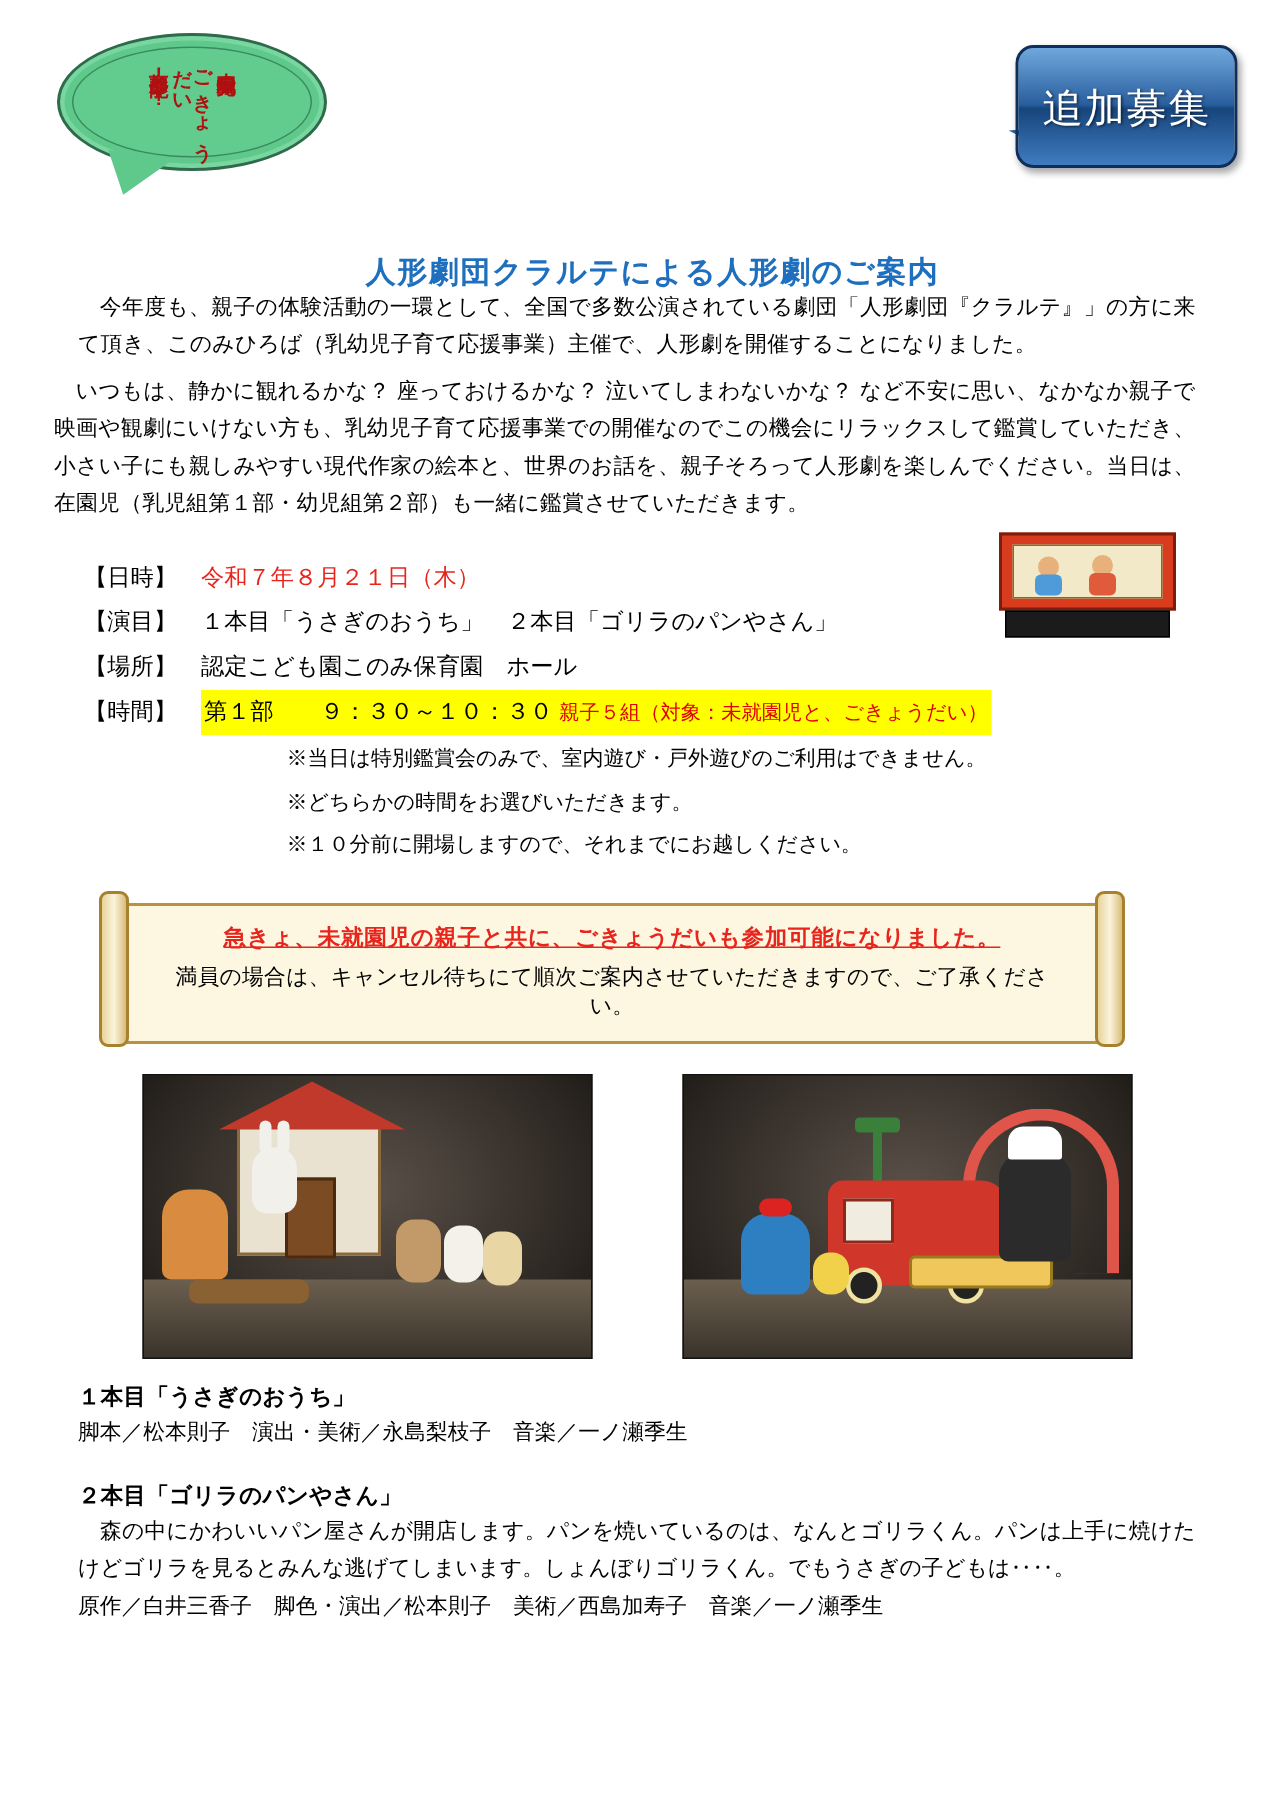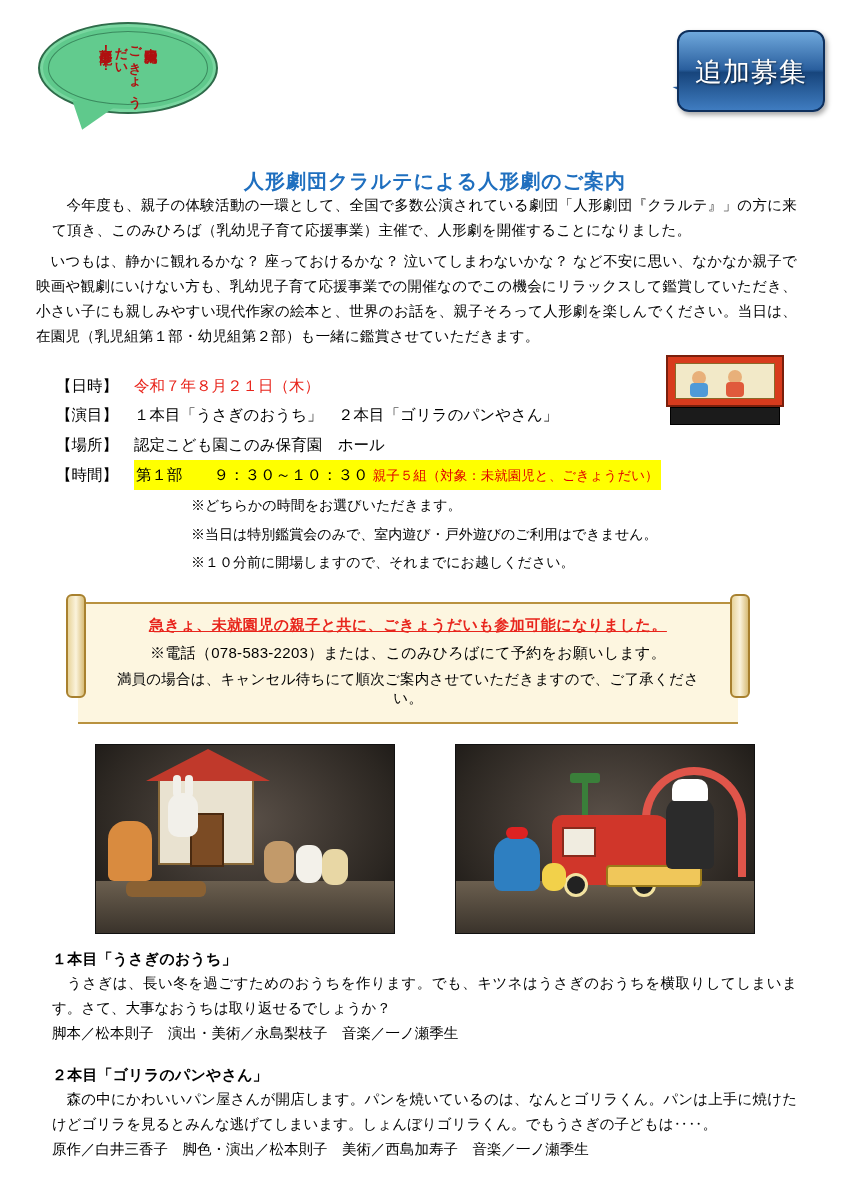--- a/index.html
+++ b/index.html
@@ -360,31 +360,30 @@
 
   <div class="info-row">
     <div class="info-key">【時間】</div>
     <div class="info-val hl">
       <span>第１部　　９：３０～１０：３０</span>
       <span style="font-size:13.5px" class="red">親子５組（対象：未就園児と、ごきょうだい）</span>
     </div>
   </div>
 
 
+  <div class="note">※当日は特別鑑賞会のみで、室内遊び・戸外遊びのご利用はできません。</div>
   <div class="note">※どちらかの時間をお選びいただきます。</div>
-  <div class="note">※当日は特別鑑賞会のみで、室内遊び・戸外遊びのご利用はできません。</div>
   <div class="note">※１０分前に開場しますので、それまでにお越しください。</div>
 </div>
 
 <div class="scroll-wrap">
   <div class="scroll-end left"></div>
   <div class="scroll-end right"></div>
   <div class="scroll-body">
     <div class="scroll-l1">急きょ、未就園児の親子と共に、ごきょうだいも参加可能になりました。</div>
-    <div class="scroll-l2">※電話（078-583-2203）または、このみひろばにて予約をお願いします。</div>
     <div class="scroll-l3">満員の場合は、キャンセル待ちにて順次ご案内させていただきますので、ご了承ください。</div>
   </div>
 </div>
 
 <div class="photos">
 
   <div class="photo">
     <div class="bg"></div>
     <div class="floor"></div>
     <div class="house">
@@ -417,21 +416,20 @@
       <div class="comb"></div>
     </div>
     <div class="chick"></div>
   </div>
 </div>
 
 <div class="plays">
 
   <div class="play-block">
     <div class="play-title">１本目「うさぎのおうち」</div>
-    <div class="play-body"><span class="indent"></span><span>うさぎは、長い冬を過ごすためのおうちを作ります。でも、キツネはうさぎのおうちを横取りしてしまいます。さて、大事なおうちは取り返せるでしょうか？</span></div>
     <div class="play-credits">脚本／松本則子　演出・美術／永島梨枝子　音楽／一ノ瀬季生</div>
   </div>
 
   <div class="play-block">
     <div class="play-title">２本目「ゴリラのパンやさん」</div>
     <div class="play-body"><span class="indent"></span><span>森の中にかわいいパン屋さんが開店します。パンを焼いているのは、なんとゴリラくん。パンは上手に焼けたけどゴリラを見るとみんな逃げてしまいます。しょんぼりゴリラくん。でもうさぎの子どもは‥‥。</span></div>
     <div class="play-credits">原作／白井三香子　脚色・演出／松本則子　美術／西島加寿子　音楽／一ノ瀬季生</div>
   </div>
 </div>
 

